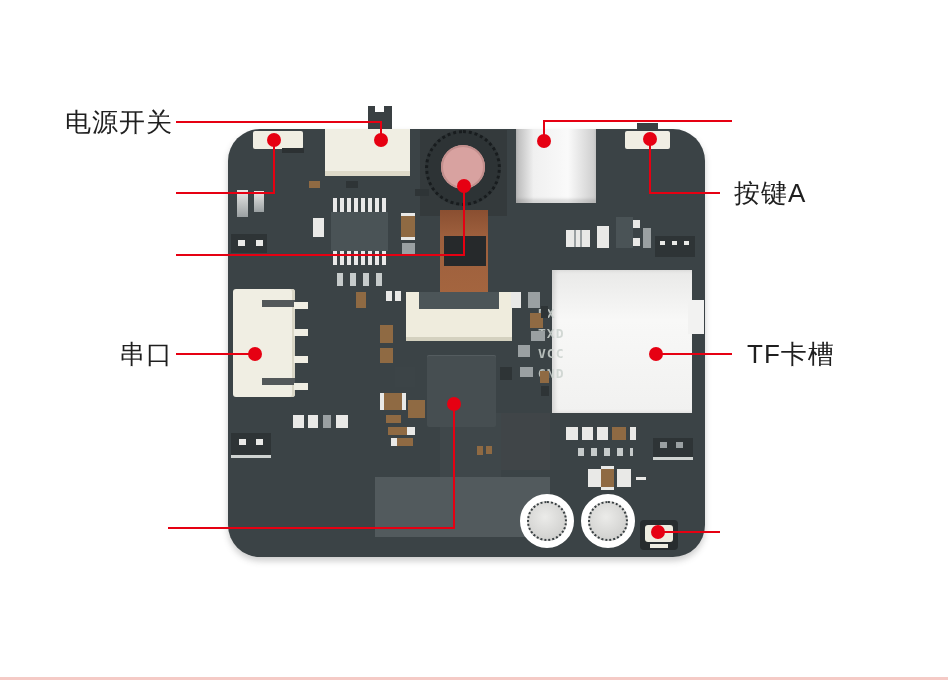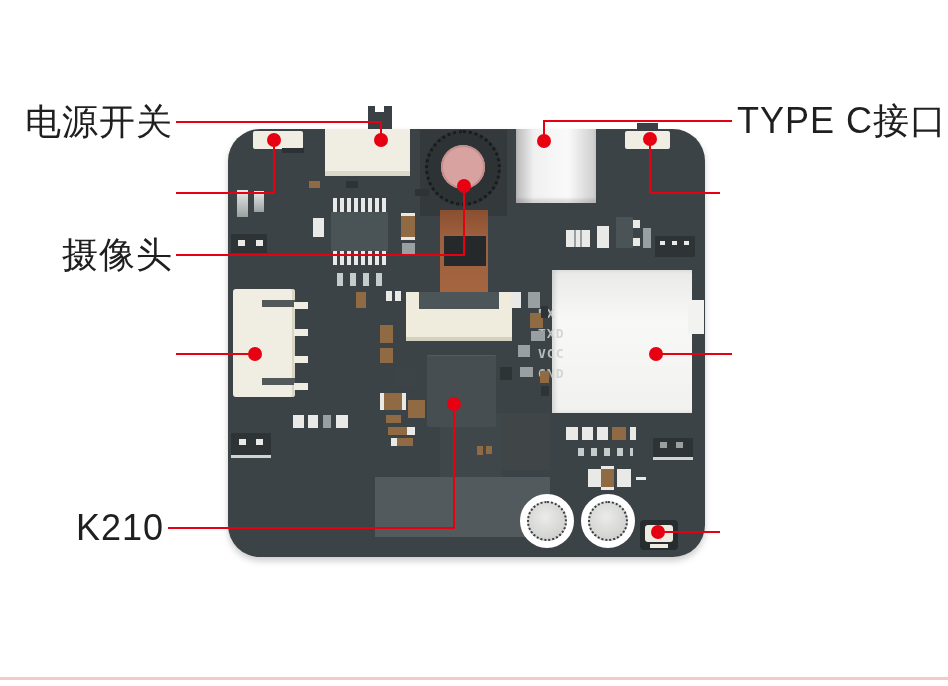--- a/index.html
+++ b/index.html
@@ -15,22 +15,22 @@
   .cream  { background:#f0eee3; }
   .white-c{ background:#e9e9e7; }
   .gray-c { background:#9aa0a2; }
   .tan-c  { background:#8f6a43; }
   .dark-c { background:#2e3436; }
   .chip   { background:#4a5356; }
 
   .patch  { position:absolute; }
 
   
-  .lab { position:absolute; font-size:36px; color:#1f1f1f; line-height:44px; height:44px;
-         white-space:nowrap; letter-spacing:1px; }
+  .lab { position:absolute; font-size:26px; color:#1f1f1f; line-height:44px; height:44px;
+         white-space:nowrap; letter-spacing:1px;margin-left:10px; }
   .lab-r { text-align:left; }
   .caption { position:absolute; left:0; right:0; top:595px; text-align:center;
              font-size:44px; color:#1f1f1f; letter-spacing:4px; }
 
   .overlay { position:absolute; left:0; top:0; z-index:40; pointer-events:none; }
 
   
   .pin-name { position:absolute; left:310px; width:40px; height:16px; font-size:13px; font-weight:bold;
               color:#ccd3cf; font-family:"DejaVu Sans Mono", monospace; letter-spacing:1px; opacity:.85; }
 
@@ -202,21 +202,21 @@
       <circle cx="255" cy="354" r="7"></circle>
       <circle cx="454" cy="404" r="7"></circle>
       <circle cx="544" cy="141" r="7"></circle>
       <circle cx="650" cy="139" r="7"></circle>
       <circle cx="656" cy="354" r="7"></circle>
       <circle cx="658" cy="532" r="7"></circle>
     </g>
   </svg>
 
   <div class="lab" style="right:775px; top:100px;">电源开关</div>
-  <div class="lab" style="right:775px; top:233px;">摄像头</div>
-  <div class="lab" style="right:784px; top:506px;">K210</div>
-
-  <div class="lab lab-r" style="left:737px; top:99px;">TYPE C接口</div>
+  <div class="lab" style="right:775px; top:332px;">串口</div>
+
+  <div class="lab lab-r" style="left:724px; top:171px;">按键A</div>
+  <div class="lab lab-r" style="left:737px; top:332px;">TF卡槽</div>
 
 
   <div class="footer-line"></div>
 
 </div>
 
 </body></html>

